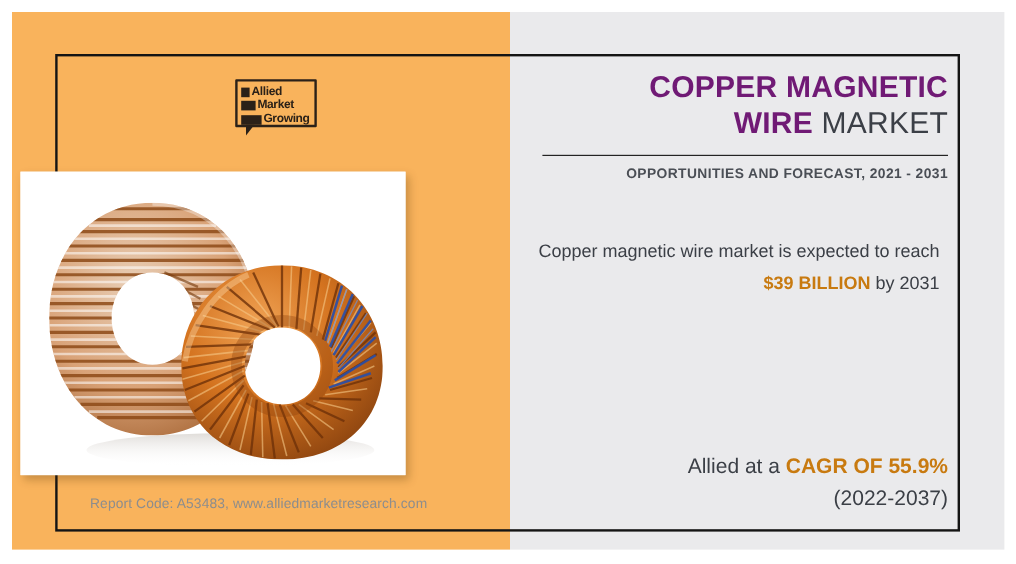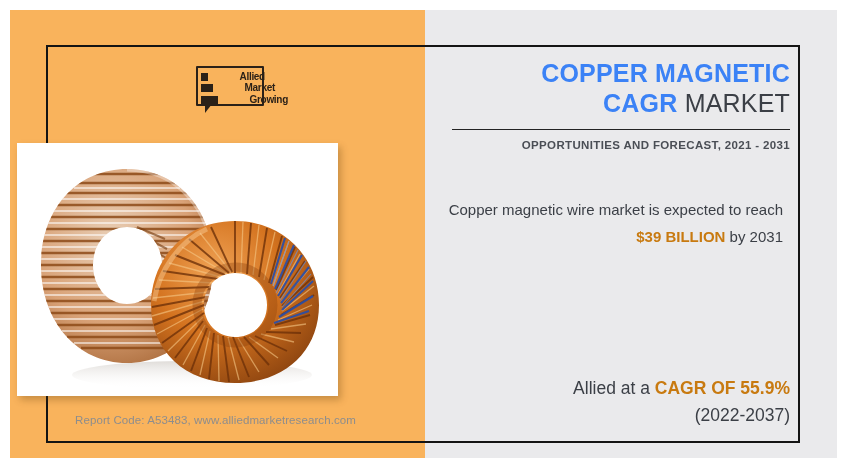--- a/index.html
+++ b/index.html
@@ -82,21 +82,20 @@
     position: absolute;
     left: 3px;
     top: 3px;
     width: 62px;
   }
   .logo-row {
     display: flex;
     align-items: center;
     height: 11px;
     margin-bottom: 0.5px;
-    gap: 30px;
   }
   .logo-bar {
     background: #2b2118;
     height: 8px;
     margin-right: 1.5px;
     flex: none;
   }
   .logo-bar.b1 { width: 7px; }
   .logo-bar.b2 { width: 12px; }
   .logo-bar.b3 { width: 17px; }
@@ -146,21 +145,21 @@
     text-align: right;
   }
   .title {
     font-size: 25px;
     font-weight: 700;
     line-height: 30px;
     letter-spacing: 0.2px;
     color: #3b3f46;
     margin: 0;
   }
-  .title .accent { color: #3b82f6; }
+  .title .accent { color: #701a75; }
   .title .plain  { color: #3b3f46; font-weight: 400; }
 
   .rule {
     margin-top: 11px;
     border: 0;
     border-top: 1.6px solid #232323;
     width: 100%;
   }
 
   .subtitle {
@@ -407,21 +406,21 @@
         <path d="M 190 86 C 162 98 142 128 137 158" stroke="#ffd9a8" stroke-width="5" fill="none" opacity="0.4"></path>
       </g>
     </svg>
   </div>
 
   <div class="footer-credit">Report Code: A53483, www.alliedmarketresearch.com</div>
 
   <div class="right-content">
     <div class="title">
       <span class="accent">COPPER MAGNETIC</span><br>
-      <span class="accent">CAGR</span>
+      <span class="accent">WIRE</span>
       <span class="plain">MARKET</span>
     </div>
     <hr class="rule">
     <div class="subtitle">OPPORTUNITIES AND FORECAST, 2021 - 2031</div>
   </div>
 
   <div class="statement">
     <span>Copper magnetic wire market is expected to reach</span>
     <span class="accent">$39 BILLION</span>
     <span>by 2031</span>

